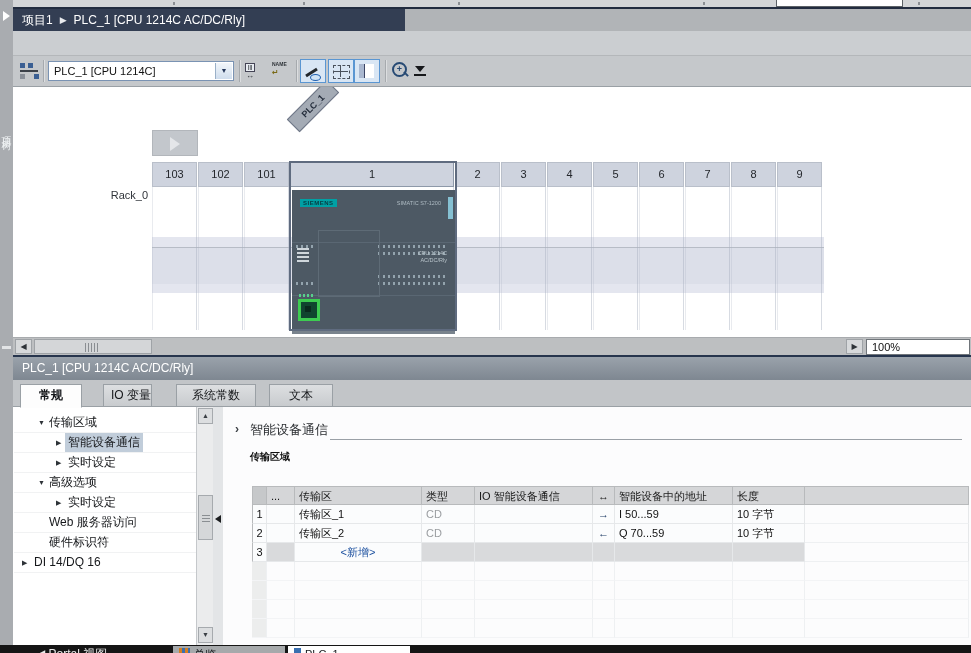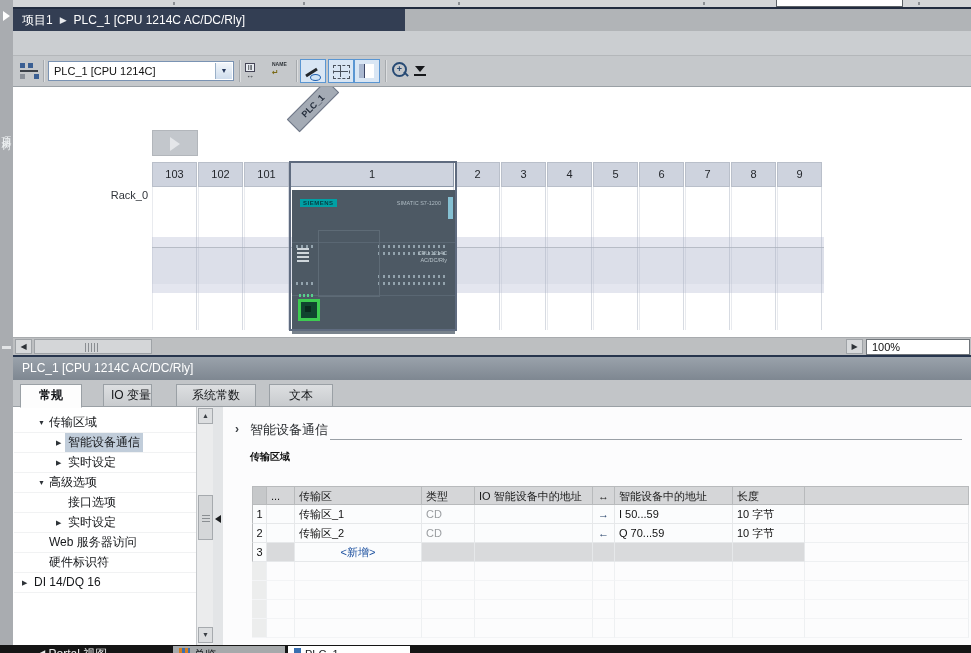--- a/index.html
+++ b/index.html
@@ -279,23 +279,20 @@
         </div>
         <div class="titem">
           <span class="arr" style="left: 42px;">▶</span>
           <span class="lbl" style="left: 51px;">实时设定</span>
         </div>
         <div class="titem">
           <span class="arr" style="left: 24px;">▼</span>
           <span class="lbl" style="left: 32px;">高级选项</span>
         </div>
         <div class="titem">
-          <span class="lbl" style="left: 51px;">接口选项</span>
-        </div>
-        <div class="titem">
           <span class="arr" style="left: 42px;">▶</span>
           <span class="lbl" style="left: 51px;">实时设定</span>
         </div>
         <div class="titem">
           <span class="lbl" style="left: 32px;">Web 服务器访问</span>
         </div>
         <div class="titem">
           <span class="lbl" style="left: 32px;">硬件标识符</span>
         </div>
         <div class="titem">
@@ -317,21 +314,21 @@
       <span class="sec-chev">›</span>
       <span class="sec-h">智能设备通信</span>
       <span class="sec-line"></span>
       <span class="sec-sub">传输区域</span>
       <div class="ttable" id="transfer-table">
           <div class="trow head">
             <div class="tc gut" style="width: 15px;"></div>
             <div class="tc" style="width: 28px;">...</div>
             <div class="tc" style="width: 127px;">传输区</div>
             <div class="tc" style="width: 53px;">类型</div>
-            <div class="tc" style="width: 118px;">IO 智能设备中的地址</div>
+            <div class="tc" style="width: 118px;">IO 智能设备通信</div>
             <div class="tc hdir" style="width: 22px;">↔</div>
             <div class="tc" style="width: 118px;">智能设备中的地址</div>
             <div class="tc" style="width: 72px;">长度</div>
             <div class="tc" style="width: 164px;"></div>
           </div>
           <div class="trow data">
             <div class="tc gut" style="width: 15px;">1</div>
             <div class="tc " style="width: 28px;"></div>
             <div class="tc " style="width: 127px;">传输区_1</div>
             <div class="tc dim" style="width: 53px;">CD</div>

